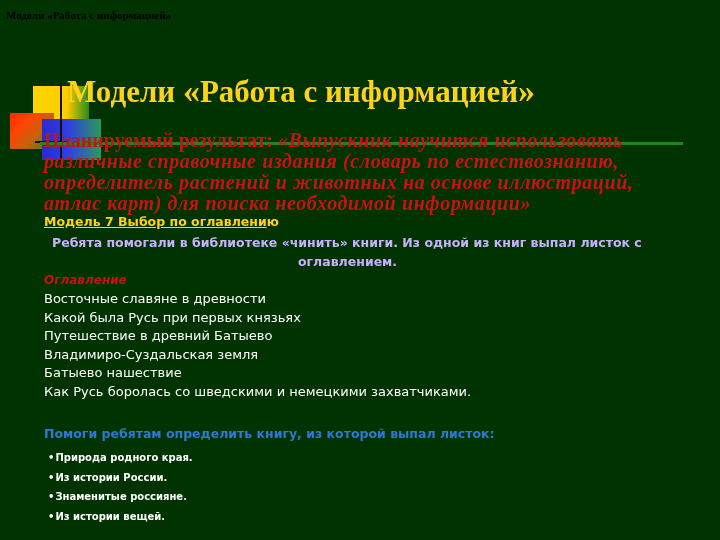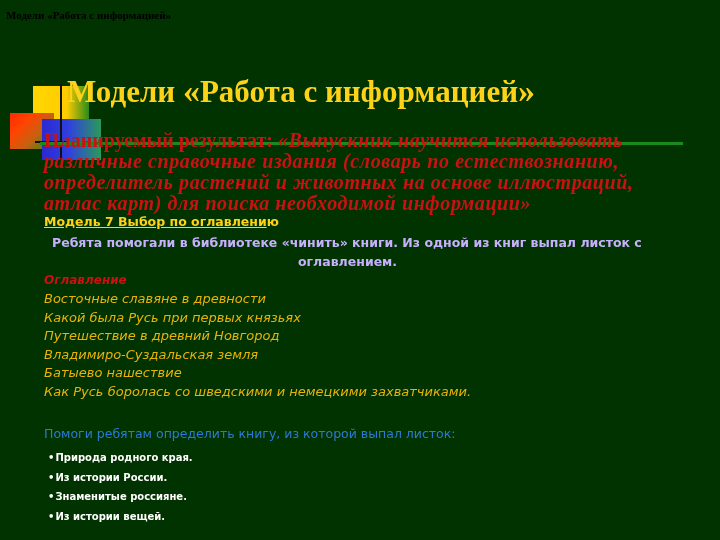--- a/index.html
+++ b/index.html
@@ -57,25 +57,25 @@
     font-size: 12.5px; font-weight: bold; color: #c8b0ff; line-height: 19px; white-space: nowrap;
   }
   .story .l2 { display: block; padding-left: 246px; }
 
   .toc-title {
     position: absolute; left: 44px; top: 273px;
     font-size: 12px; font-style: italic; font-weight: bold; color: #cc1111;
   }
   .toc {
     position: absolute; left: 44px; top: 290px; margin: 0; padding: 0; list-style: none;
-    font-size: 13px; color: #eab308; line-height: 18.6px; font-style: italic;
+    font-size: 13px; color: #ffffff; line-height: 18.6px;
   }
   .question {
     position: absolute; left: 44px; top: 426px;
-    font-size: 12.5px; font-weight: normal; color: #2a7ad8; white-space: nowrap;
+    font-size: 12.5px; font-weight: bold; color: #2a7ad8; white-space: nowrap;
   }
   .options {
     position: absolute; left: 44px; top: 444px; margin: 4px; padding: 0; list-style: none;
     font-size: 10px; font-weight: bold; color: #ffffff; line-height: 19.6px;
   }
   .options li::before { content: "•"; margin-right: 1px; }
 </style>
 </head>
 <body>
 
@@ -105,21 +105,21 @@
 
 <div class="story sans">
   <span>Ребята помогали в библиотеке «чинить» книги. Из одной из книг выпал листок с</span>
   <span class="l2">оглавлением.</span>
 </div>
 
 <div class="toc-title sans">Оглавление</div>
 <ul class="toc sans">
   <li>Восточные славяне в древности</li>
   <li>Какой была Русь при первых князьях</li>
-  <li>Путешествие в древний Новгород</li>
+  <li>Путешествие в древний Батыево</li>
   <li>Владимиро-Суздальская земля</li>
   <li>Батыево нашествие</li>
   <li>Как Русь боролась со шведскими и немецкими захватчиками.</li>
 </ul>
 
 <div class="question sans">Помоги ребятам определить книгу, из которой выпал листок:</div>
 <ul class="options sans">
   <li>Природа родного края.</li>
   <li>Из истории России.</li>
   <li>Знаменитые россияне.</li>

